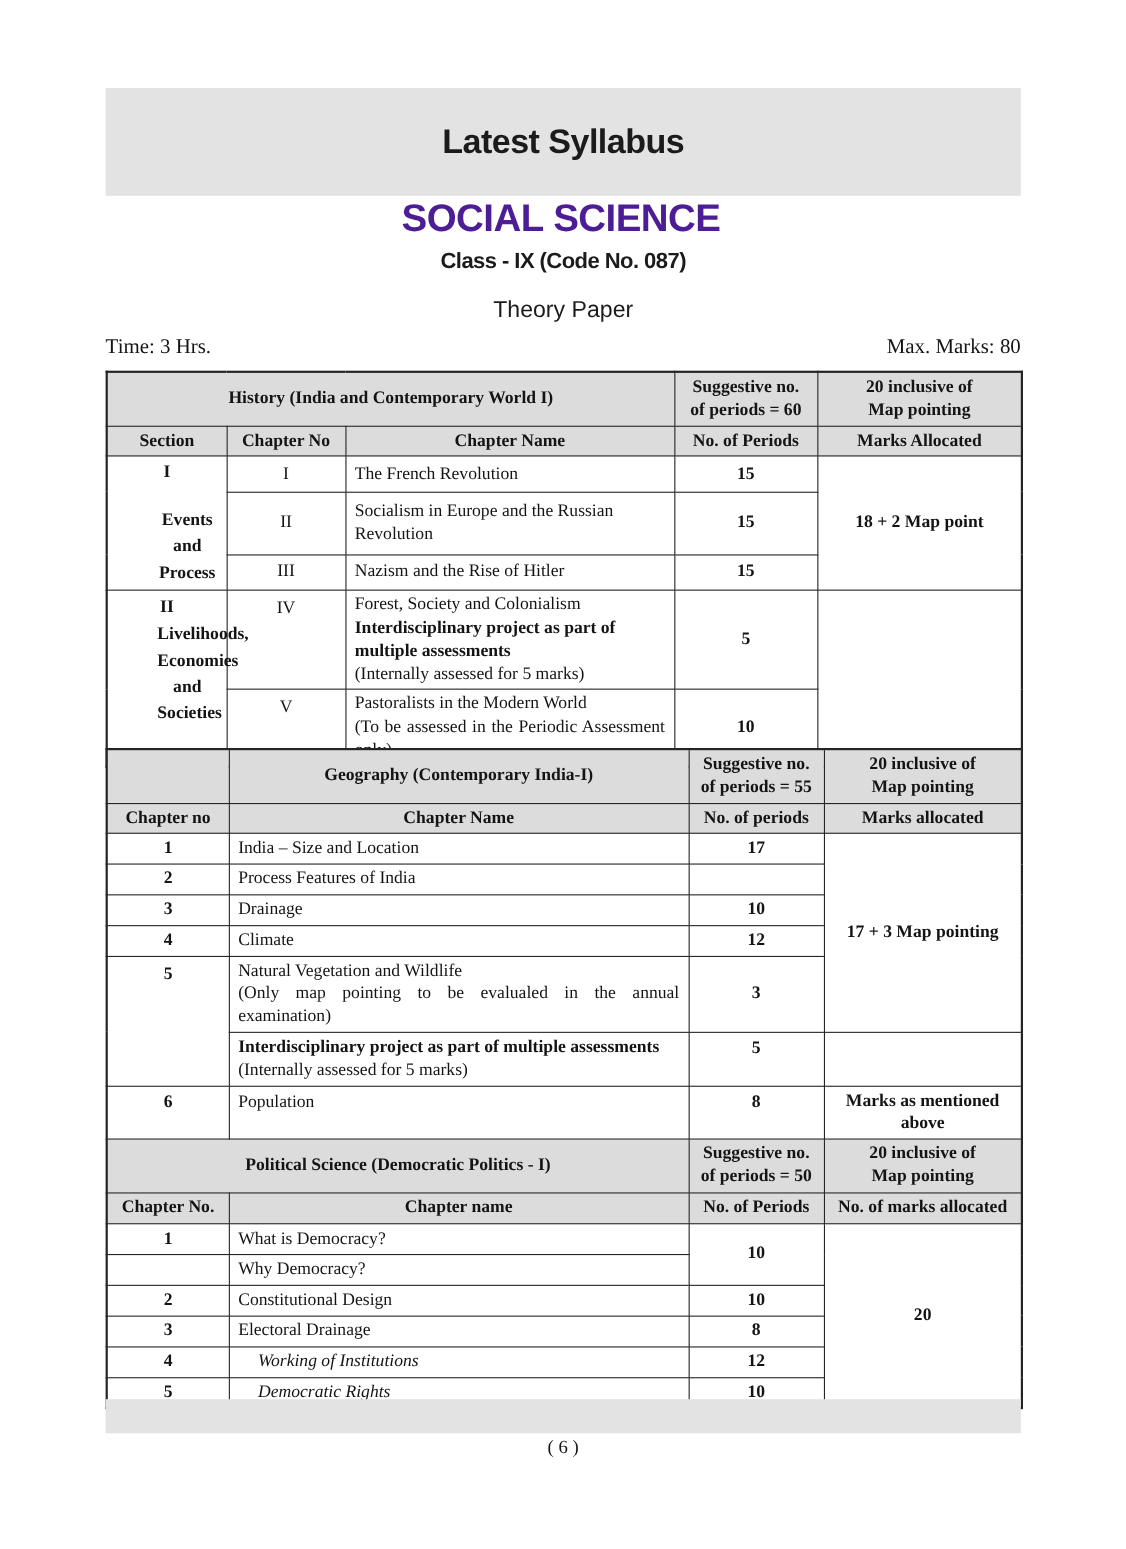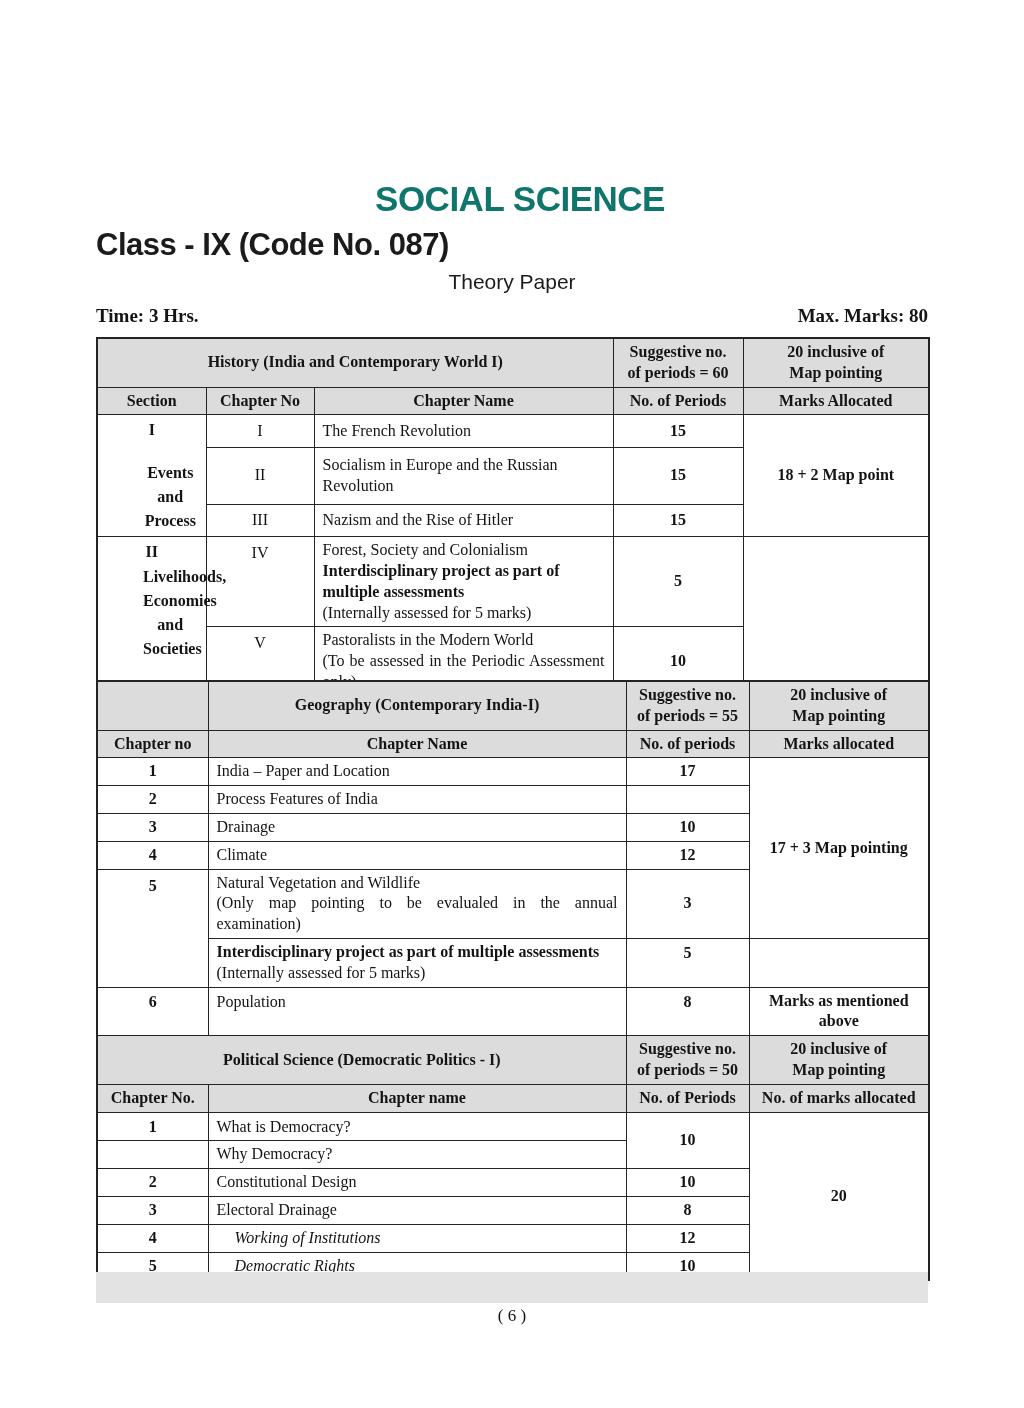--- a/index.html
+++ b/index.html
@@ -4,28 +4,28 @@
 <style>
   html,body{margin:0;padding:0;background:#ffffff;}
   .page{position:relative;width:1024px;height:1408px;margin:0 auto;background:#ffffff;color:#141414;overflow:hidden;
         font-family:"Liberation Serif","DejaVu Serif",serif;}
   .abs{position:absolute;}
 
   
   .banner{left:96px;top:80px;width:832px;height:98px;background:#e3e3e3;
           display:flex;align-items:center;justify-content:center;}
   .banner-text{font-family:"Liberation Sans",sans-serif;font-weight:bold;font-size:31px;color:#1b1b1b;letter-spacing:-0.5px;}
-  .doc-title{left:104px;top:179px;width:832px;text-align:center;
-             font-family:"Liberation Sans",sans-serif;font-weight:bold;font-size:35px;letter-spacing:-0.5px;color:#0f766e;}
-  .doc-subtitle{left:96px;top:227px;width:832px;
-             font-family:"Liberation Sans",sans-serif;font-weight:bold;font-size:31px;letter-spacing:-0.5px;color:#1b1b1b;}
+  .doc-title{left:94px;top:179px;width:832px;text-align:center;
+             font-family:"Liberation Sans",sans-serif;font-weight:bold;font-size:35px;letter-spacing:-0.5px;color:#4c1d95;}
+  .doc-subtitle{left:96px;top:227px;width:832px;text-align:center;
+             font-family:"Liberation Sans",sans-serif;font-weight:bold;font-size:20px;letter-spacing:-0.5px;color:#1b1b1b;}
   .paper-type{left:96px;top:270px;width:832px;text-align:center;
              font-family:"Liberation Sans",sans-serif;font-weight:normal;font-size:21px;color:#1b1b1b;}
   .time-row{left:96px;top:305px;width:832px;display:flex;justify-content:space-between;
-            font-weight:bold;font-size:19px;}
+            font-weight:normal;font-size:19px;}
 
   
   table{border-collapse:collapse;table-layout:fixed;width:832px;font-size:16px;line-height:1.3;color:#141414;}
   .tbl{left:96px;}
   .hist{top:337px;}
   .geo{top:680px;}
   td{border:1.6px solid #242424;padding:3px 8px;vertical-align:middle;background:#ffffff;}
   table{border:2.5px solid #242424;}
   .gray{background:#dcdcdc;}
   .c{text-align:center;}
@@ -39,20 +39,23 @@
 
   
   .footer-bar{left:96px;top:1272px;width:832px;height:31px;background:#e3e3e3;}
   .page-number{left:96px;top:1306px;width:832px;text-align:center;font-size:17px;}
 </style>
 </head>
 <body>
 
 <div class="page">
 
+  <div class="abs banner">
+    <span class="banner-text">Latest Syllabus</span>
+  </div>
 
   <div class="abs doc-title">SOCIAL SCIENCE</div>
   <div class="abs doc-subtitle">Class - IX (Code No. 087)</div>
   <div class="abs paper-type">Theory Paper</div>
 
   <div class="abs time-row">
     <span>Time: 3 Hrs.</span>
     <span>Max. Marks: 80</span>
   </div>
 
@@ -149,21 +152,21 @@
       </td>
     </tr>
     <tr>
       <td class="gray hdr">Chapter no</td>
       <td class="gray hdr">Chapter Name</td>
       <td class="gray hdr">No. of periods</td>
       <td class="gray hdr">Marks allocated</td>
     </tr>
     <tr>
       <td class="c b">1</td>
-      <td>India – Paper and Location</td>
+      <td>India – Size and Location</td>
       <td class="c b">17</td>
       <td rowspan="5" class="c b">17 + 3 Map pointing</td>
     </tr>
     <tr>
       <td class="c b">2</td>
       <td>Process Features of India</td>
       <td class="c b"></td>
     </tr>
     <tr>
       <td class="c b">3</td>

